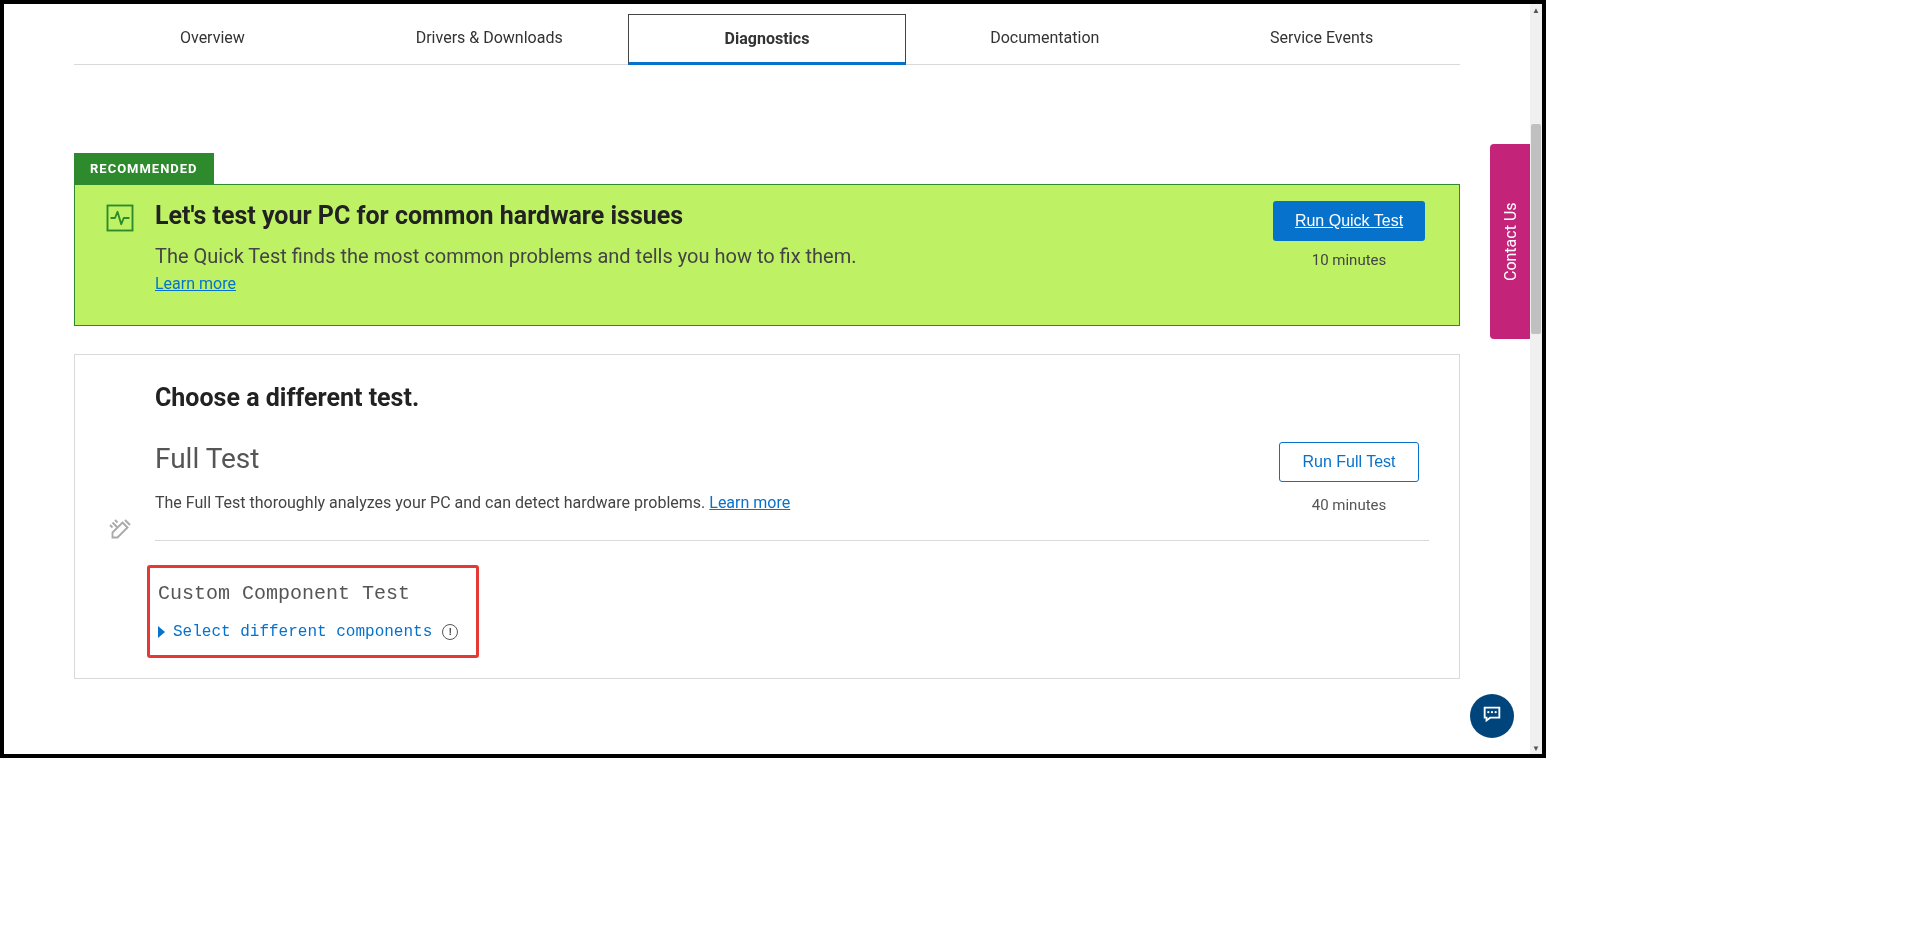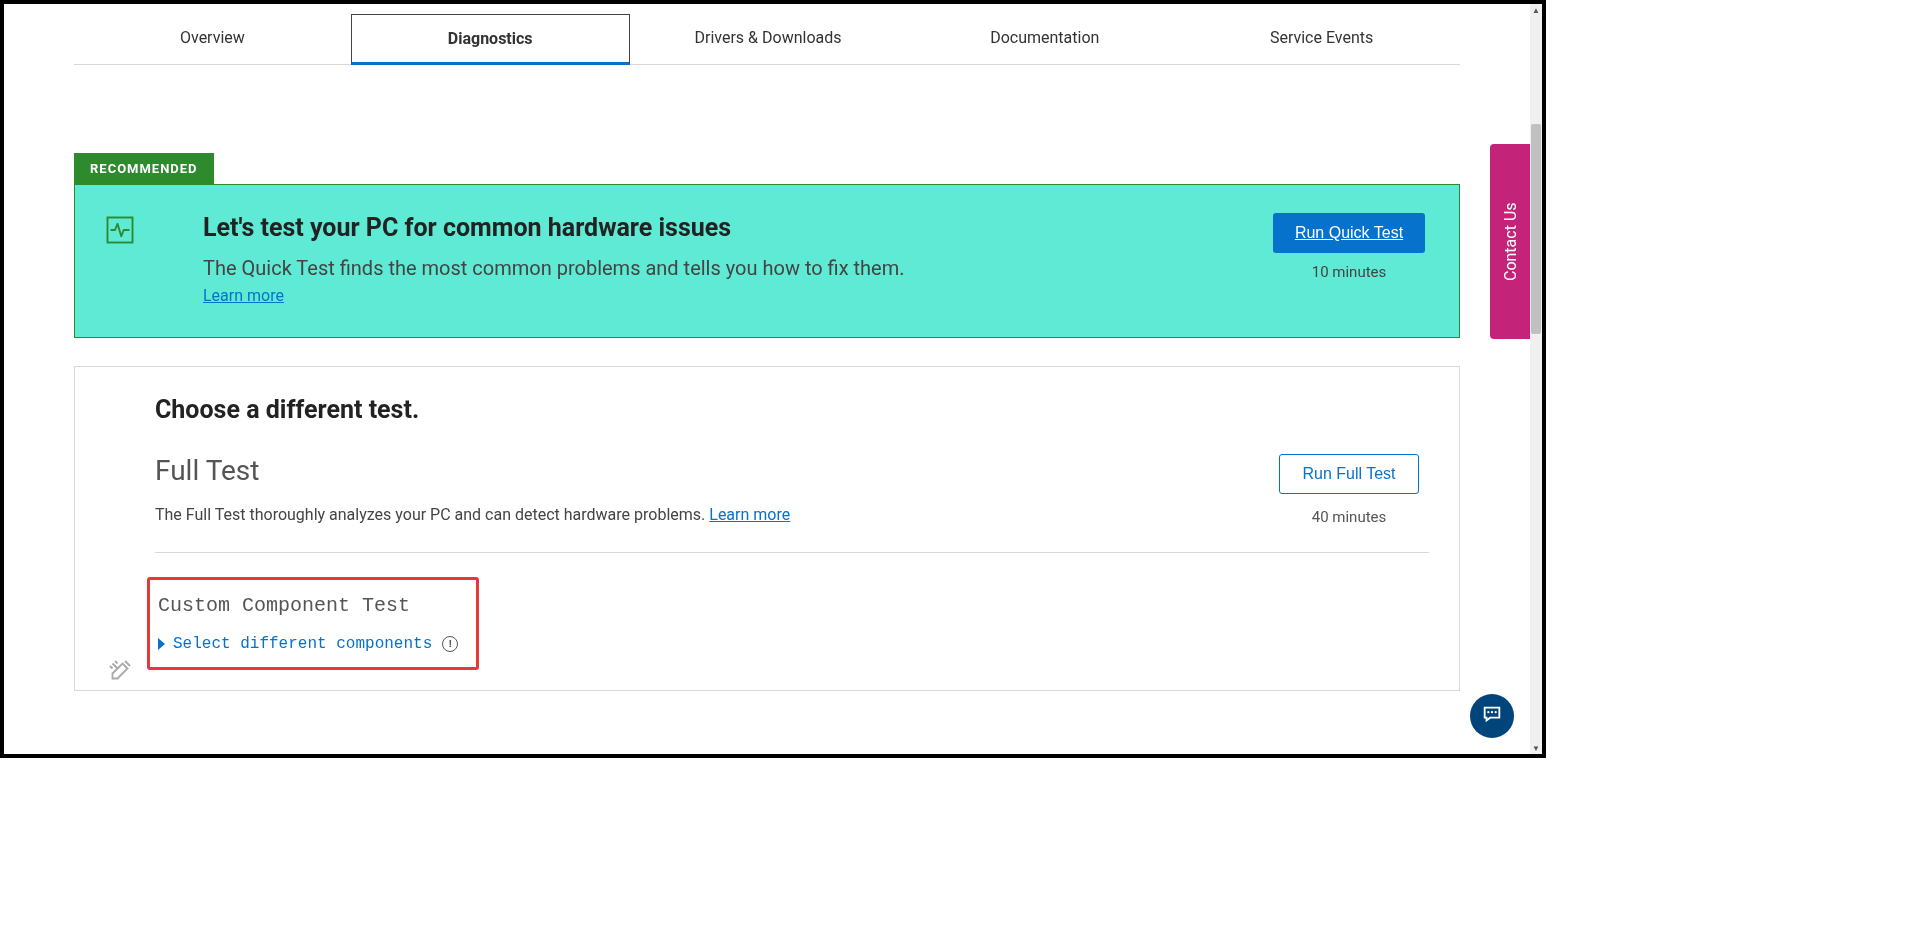--- a/index.html
+++ b/index.html
@@ -76,25 +76,24 @@
     color: #fff;
     font-weight: 700;
     font-size: 13px;
     letter-spacing: 1px;
     padding: 8px 16px;
     margin-top: 88px;
   }
 
   .card-recommended {
     border: 1px solid #2d8a2d;
-    background: #5eead4;
-    padding: 28px 30px 32px 30px;
+    background: #bef264;
+    padding: 16px 30px 32px 30px;
     display: flex;
     align-items: flex-start;
-    gap: 48px;
   }
   .card-recommended .icon-col {
     width: 50px;
     flex-shrink: 0;
     padding-top: 2px;
   }
   .card-recommended .text-col {
     flex: 1;
     padding-right: 20px;
   }
@@ -134,21 +133,21 @@
     font-size: 15px;
     color: #444;
     margin-top: 10px;
   }
 
   .card-alt {
     border: 1px solid #d9d9d9;
     padding: 28px 30px 0 30px;
     margin-top: 28px;
     display: flex;
-    align-items: flex-end;
+    align-items: center;
   }
   .card-alt .icon-col {
     width: 50px;
     flex-shrink: 0;
     padding-top: 2px;
   }
   .card-alt .content-col {
     flex: 1;
   }
   .card-alt h2 {
@@ -278,22 +277,22 @@
   }
 </style>
 </head>
 <body>
 
 <div class="scroll-area">
   <div class="content">
 
     <div class="tabs">
       <div class="tab">Overview</div>
+      <div class="tab">Drivers &amp; Downloads</div>
       <div class="tab active">Diagnostics</div>
-      <div class="tab">Drivers &amp; Downloads</div>
       <div class="tab">Documentation</div>
       <div class="tab">Service Events</div>
     </div>
 
     <div class="recommended-tag">RECOMMENDED</div>
 
     <div class="card-recommended">
       <div class="icon-col">
         <span>
           <svg width="30" height="30" viewBox="0 0 24 24" fill="none" stroke="#2d8a2d" stroke-width="1.5">

